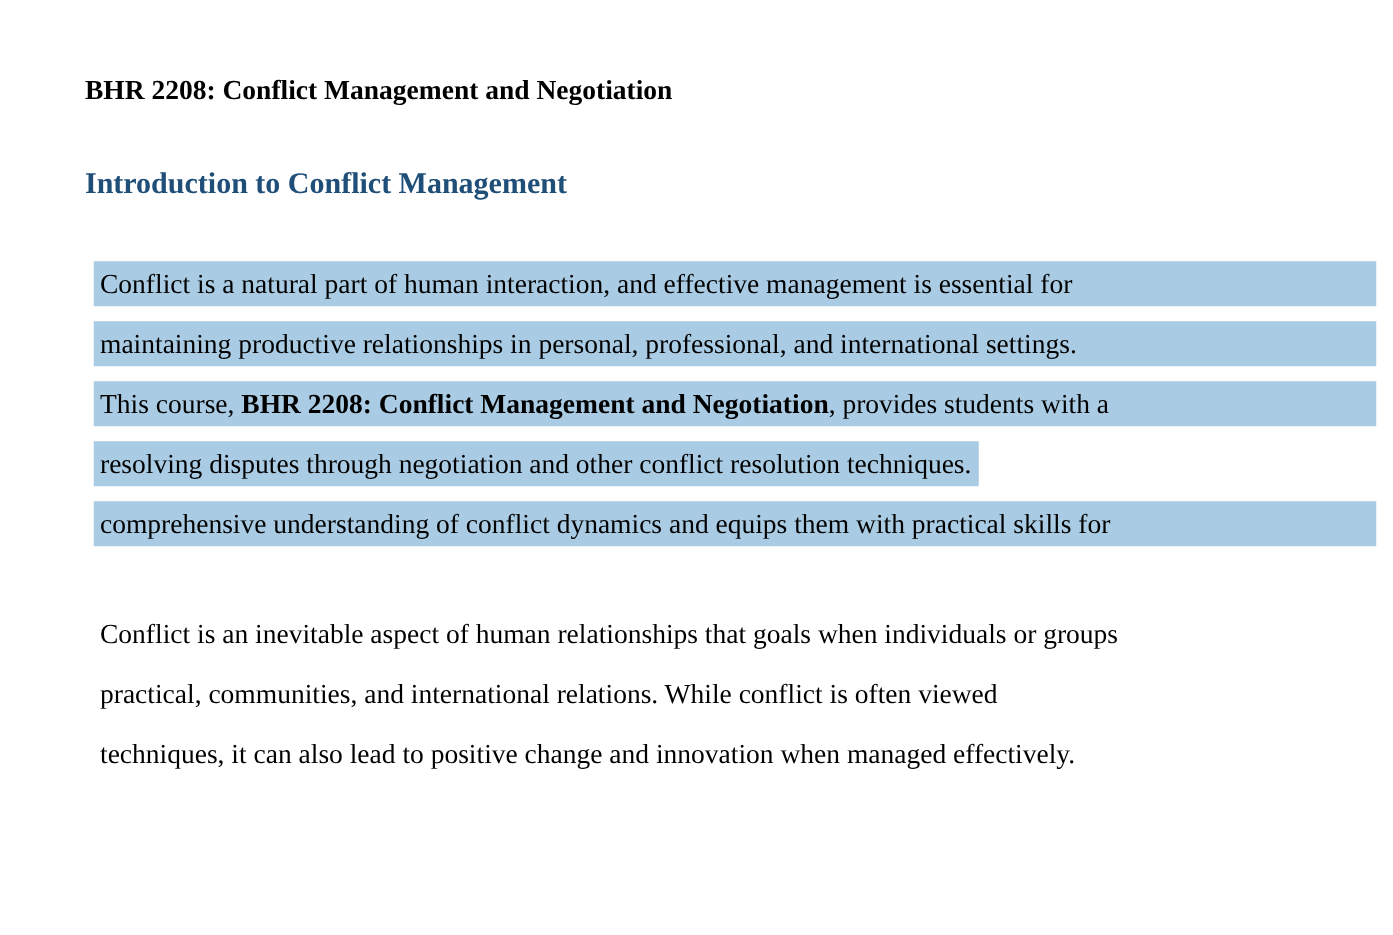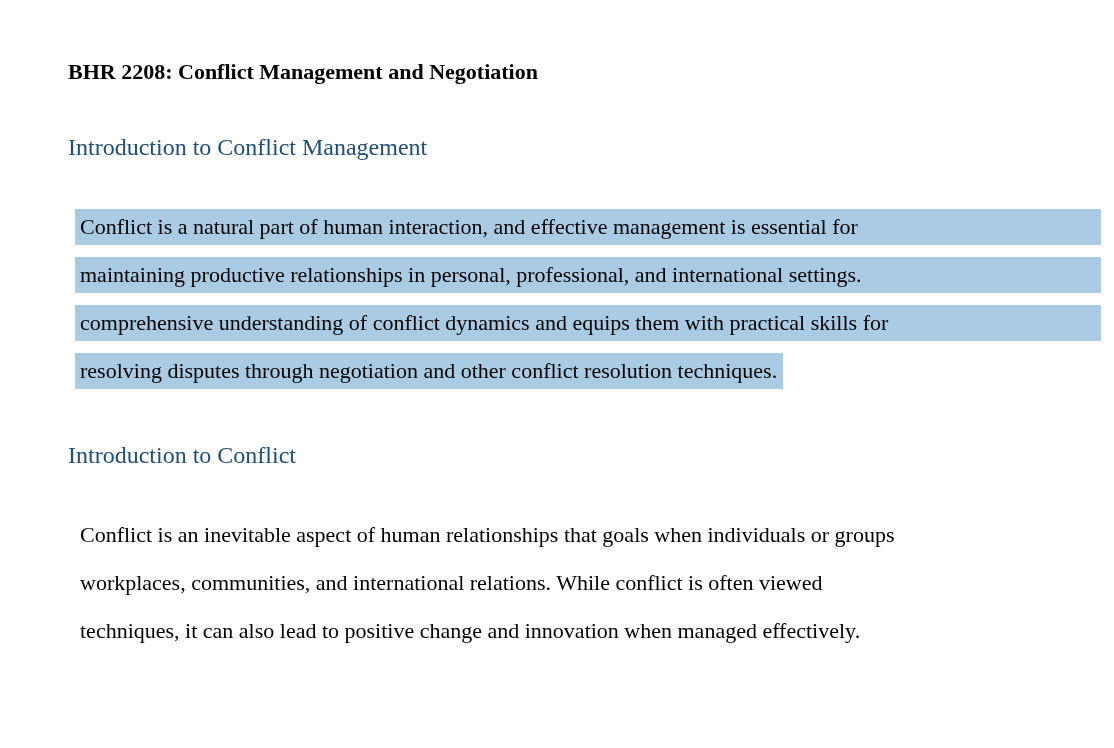--- a/index.html
+++ b/index.html
@@ -27,21 +27,21 @@
     margin: 0;
     font-size: 22px;
     line-height: 30px;
     font-weight: bold;
     color: var(--body-text);
   }
   .heading {
     margin: 44px 0 0 0;
     font-size: 24px;
     line-height: 32px;
-    font-weight: normal;
+    font-weight: bold;
     color: var(--heading-color);
   }
   .para {
     margin: 40px 0 0 0;
     font-size: 22px;
   }
   .line {
     position: relative;
     height: 48px;
     line-height: 48px;
@@ -65,23 +65,23 @@
 </head>
 <body>
 
 <div class="page">
   <h1 class="doc-title">BHR 2208: Conflict Management and Negotiation</h1>
   <div id="sections">
       <h2 class="heading">Introduction to Conflict Management</h2>
       <div class="para">
         <div class="line hl"><span>Conflict is a natural part of human interaction, and effective management is essential for</span></div>
         <div class="line hl"><span>maintaining productive relationships in personal, professional, and international settings.</span></div>
+        <div class="line hl"><span>This course, </span><b>BHR 2208: Conflict Management and Negotiation</b><span>, provides students with a</span></div>
+        <div class="line hl fit"><span>resolving disputes through negotiation and other conflict resolution techniques.</span></div>
         <div class="line hl"><span>comprehensive understanding of conflict dynamics and equips them with practical skills for</span></div>
-        <div class="line hl fit"><span>resolving disputes through negotiation and other conflict resolution techniques.</span></div>
       </div>
-      <h2 class="heading">Introduction to Conflict</h2>
       <div class="para">
         <div class="line"><span>Conflict is an inevitable aspect of human relationships that goals when individuals or groups</span></div>
-        <div class="line"><span>workplaces, communities, and international relations. While conflict is often viewed</span></div>
+        <div class="line"><span>practical, communities, and international relations. While conflict is often viewed</span></div>
         <div class="line"><span>techniques, it can also lead to positive change and innovation when managed effectively.</span></div>
       </div>
     </div>
 </div>
 
 </body></html>

